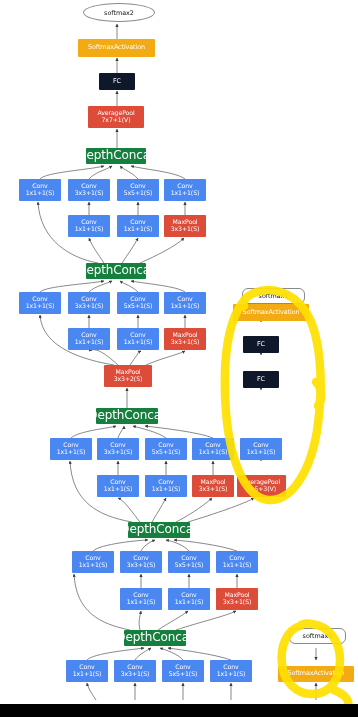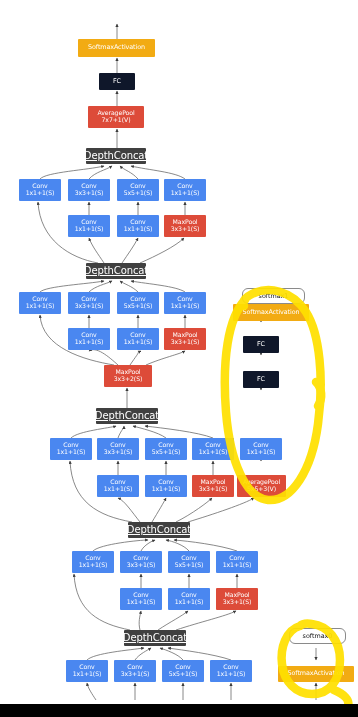--- a/index.html
+++ b/index.html
@@ -7,21 +7,21 @@
        font-family:"DejaVu Sans","Liberation Sans",sans-serif;}
   #canvas{position:absolute;left:0;top:0;width:358px;height:717px;}
   
   .node{position:absolute;box-sizing:border-box;display:flex;flex-direction:column;
         align-items:center;justify-content:center;color:#ffffff;line-height:1.12;
         text-align:center;letter-spacing:-0.1px;border-radius:1px;}
   .node .l1{display:block;}
   .node .l2{display:block;}
   .conv{background:#4a87f0;font-size:6.2px;}
   .pool{background:#dd4b39;font-size:6.2px;}
-  .concat{background:#404040;font-size:10px;text-decoration:underline;}
+  .concat{background:#15803d;font-size:12px;}
   .fc{background:#0f172a;font-size:6.4px;}
   .softact{background:#f2ab13;font-size:6.4px;}
   .term{position:absolute;box-sizing:border-box;background:#ffffff;color:#111;
         border:0.7px solid #8a8a8a;display:flex;align-items:center;justify-content:center;
         font-size:6.4px;border-radius:50%/50%;}
   .term.oct{border-radius:6px;}
   
   svg.edges{position:absolute;left:0;top:0;width:358px;height:717px;overflow:visible;}
   svg.hl{position:absolute;left:0;top:0;width:358px;height:717px;overflow:visible;}
   .bottombar{position:absolute;left:0;top:704px;width:358px;height:13px;background:#000000;}
@@ -118,20 +118,23 @@
       <path d="M96,700 C92,694 88,688 87,683"></path>
       <path d="M135,700 L135,683"></path>
       <path d="M183,700 L183,683"></path>
       <path d="M231,700 L231,683"></path>
 
       <path d="M316,700 L316,683"></path>
       <path d="M316,648 L316,660"></path>
     </g>
   </svg>
 
+  <div class="term" style="left:83px;top:3px;width:72px;height:19px;">
+    <span>softmax2</span>
+  </div>
   <div class="node softact" style="left:78px;top:39px;width:77px;height:18px;">
     <span class="l1">SoftmaxActivation</span>
   </div>
   <div class="node fc" style="left:99px;top:73px;width:36px;height:17px;">
     <span class="l1">FC</span>
   </div>
   <div class="node pool" style="left:88px;top:106px;width:56px;height:22px;">
     <span class="l1">AveragePool</span>
     <span class="l2">7x7+1(V)</span>
   </div>

